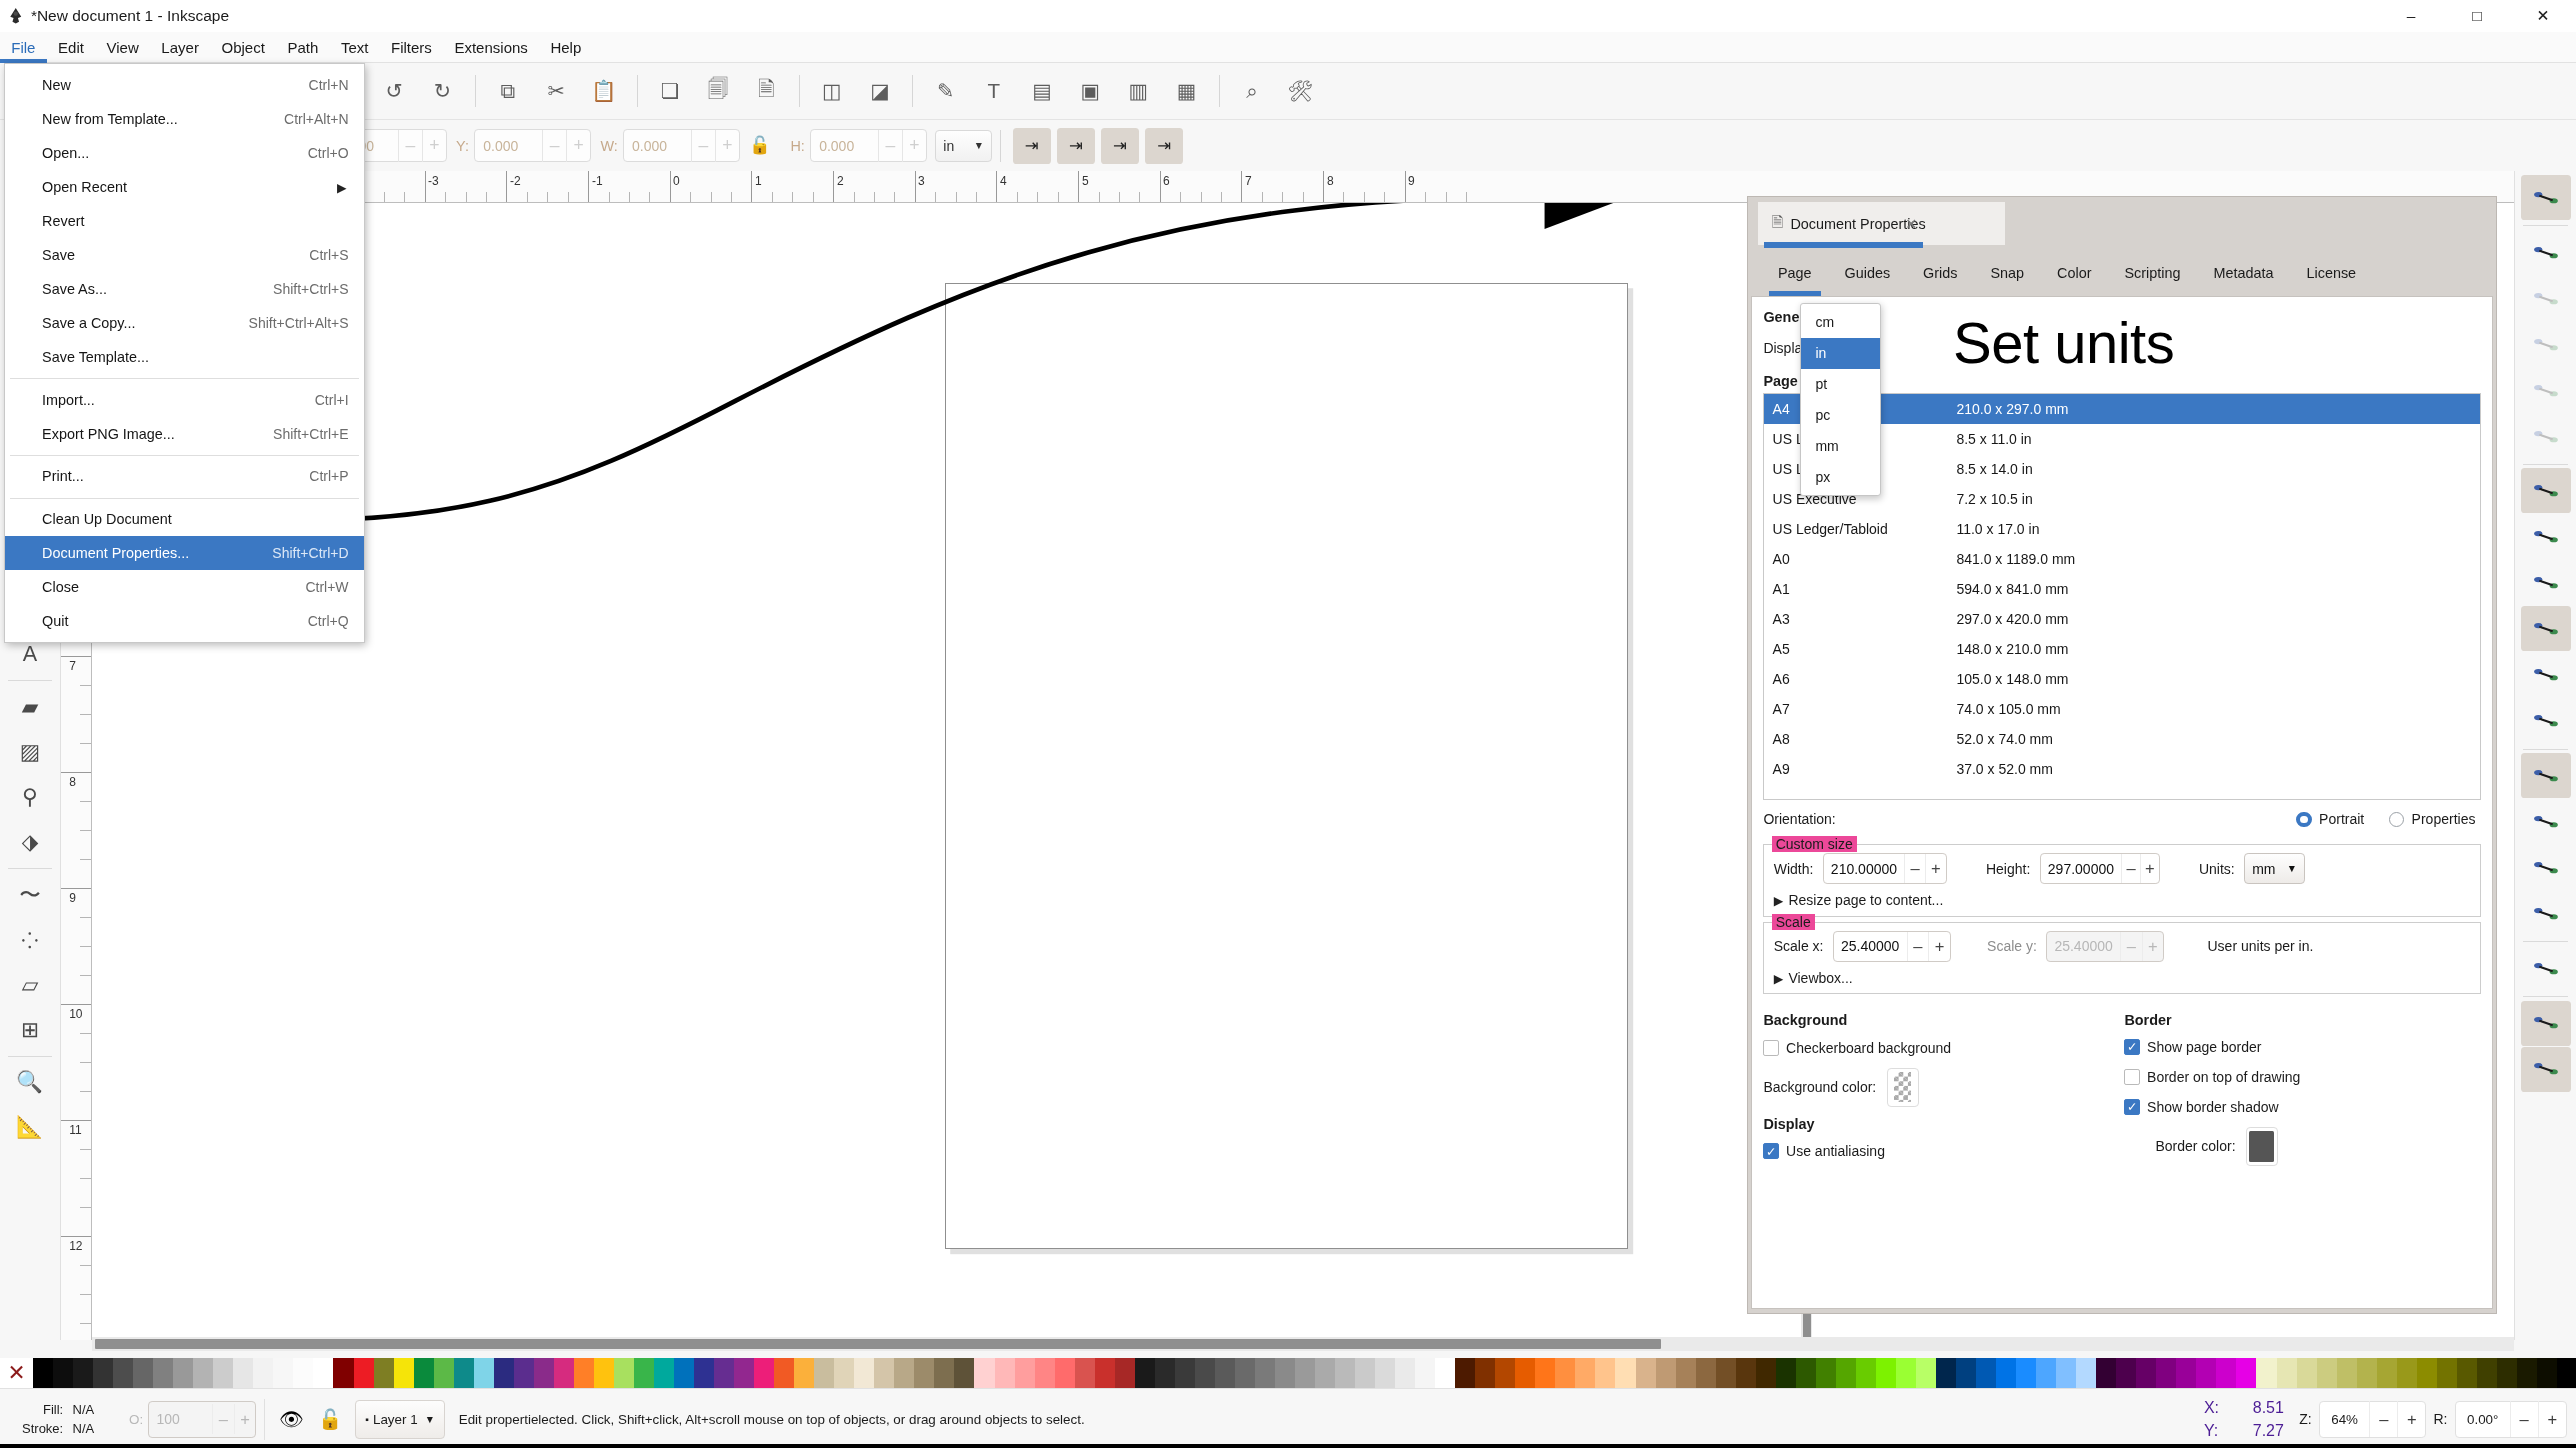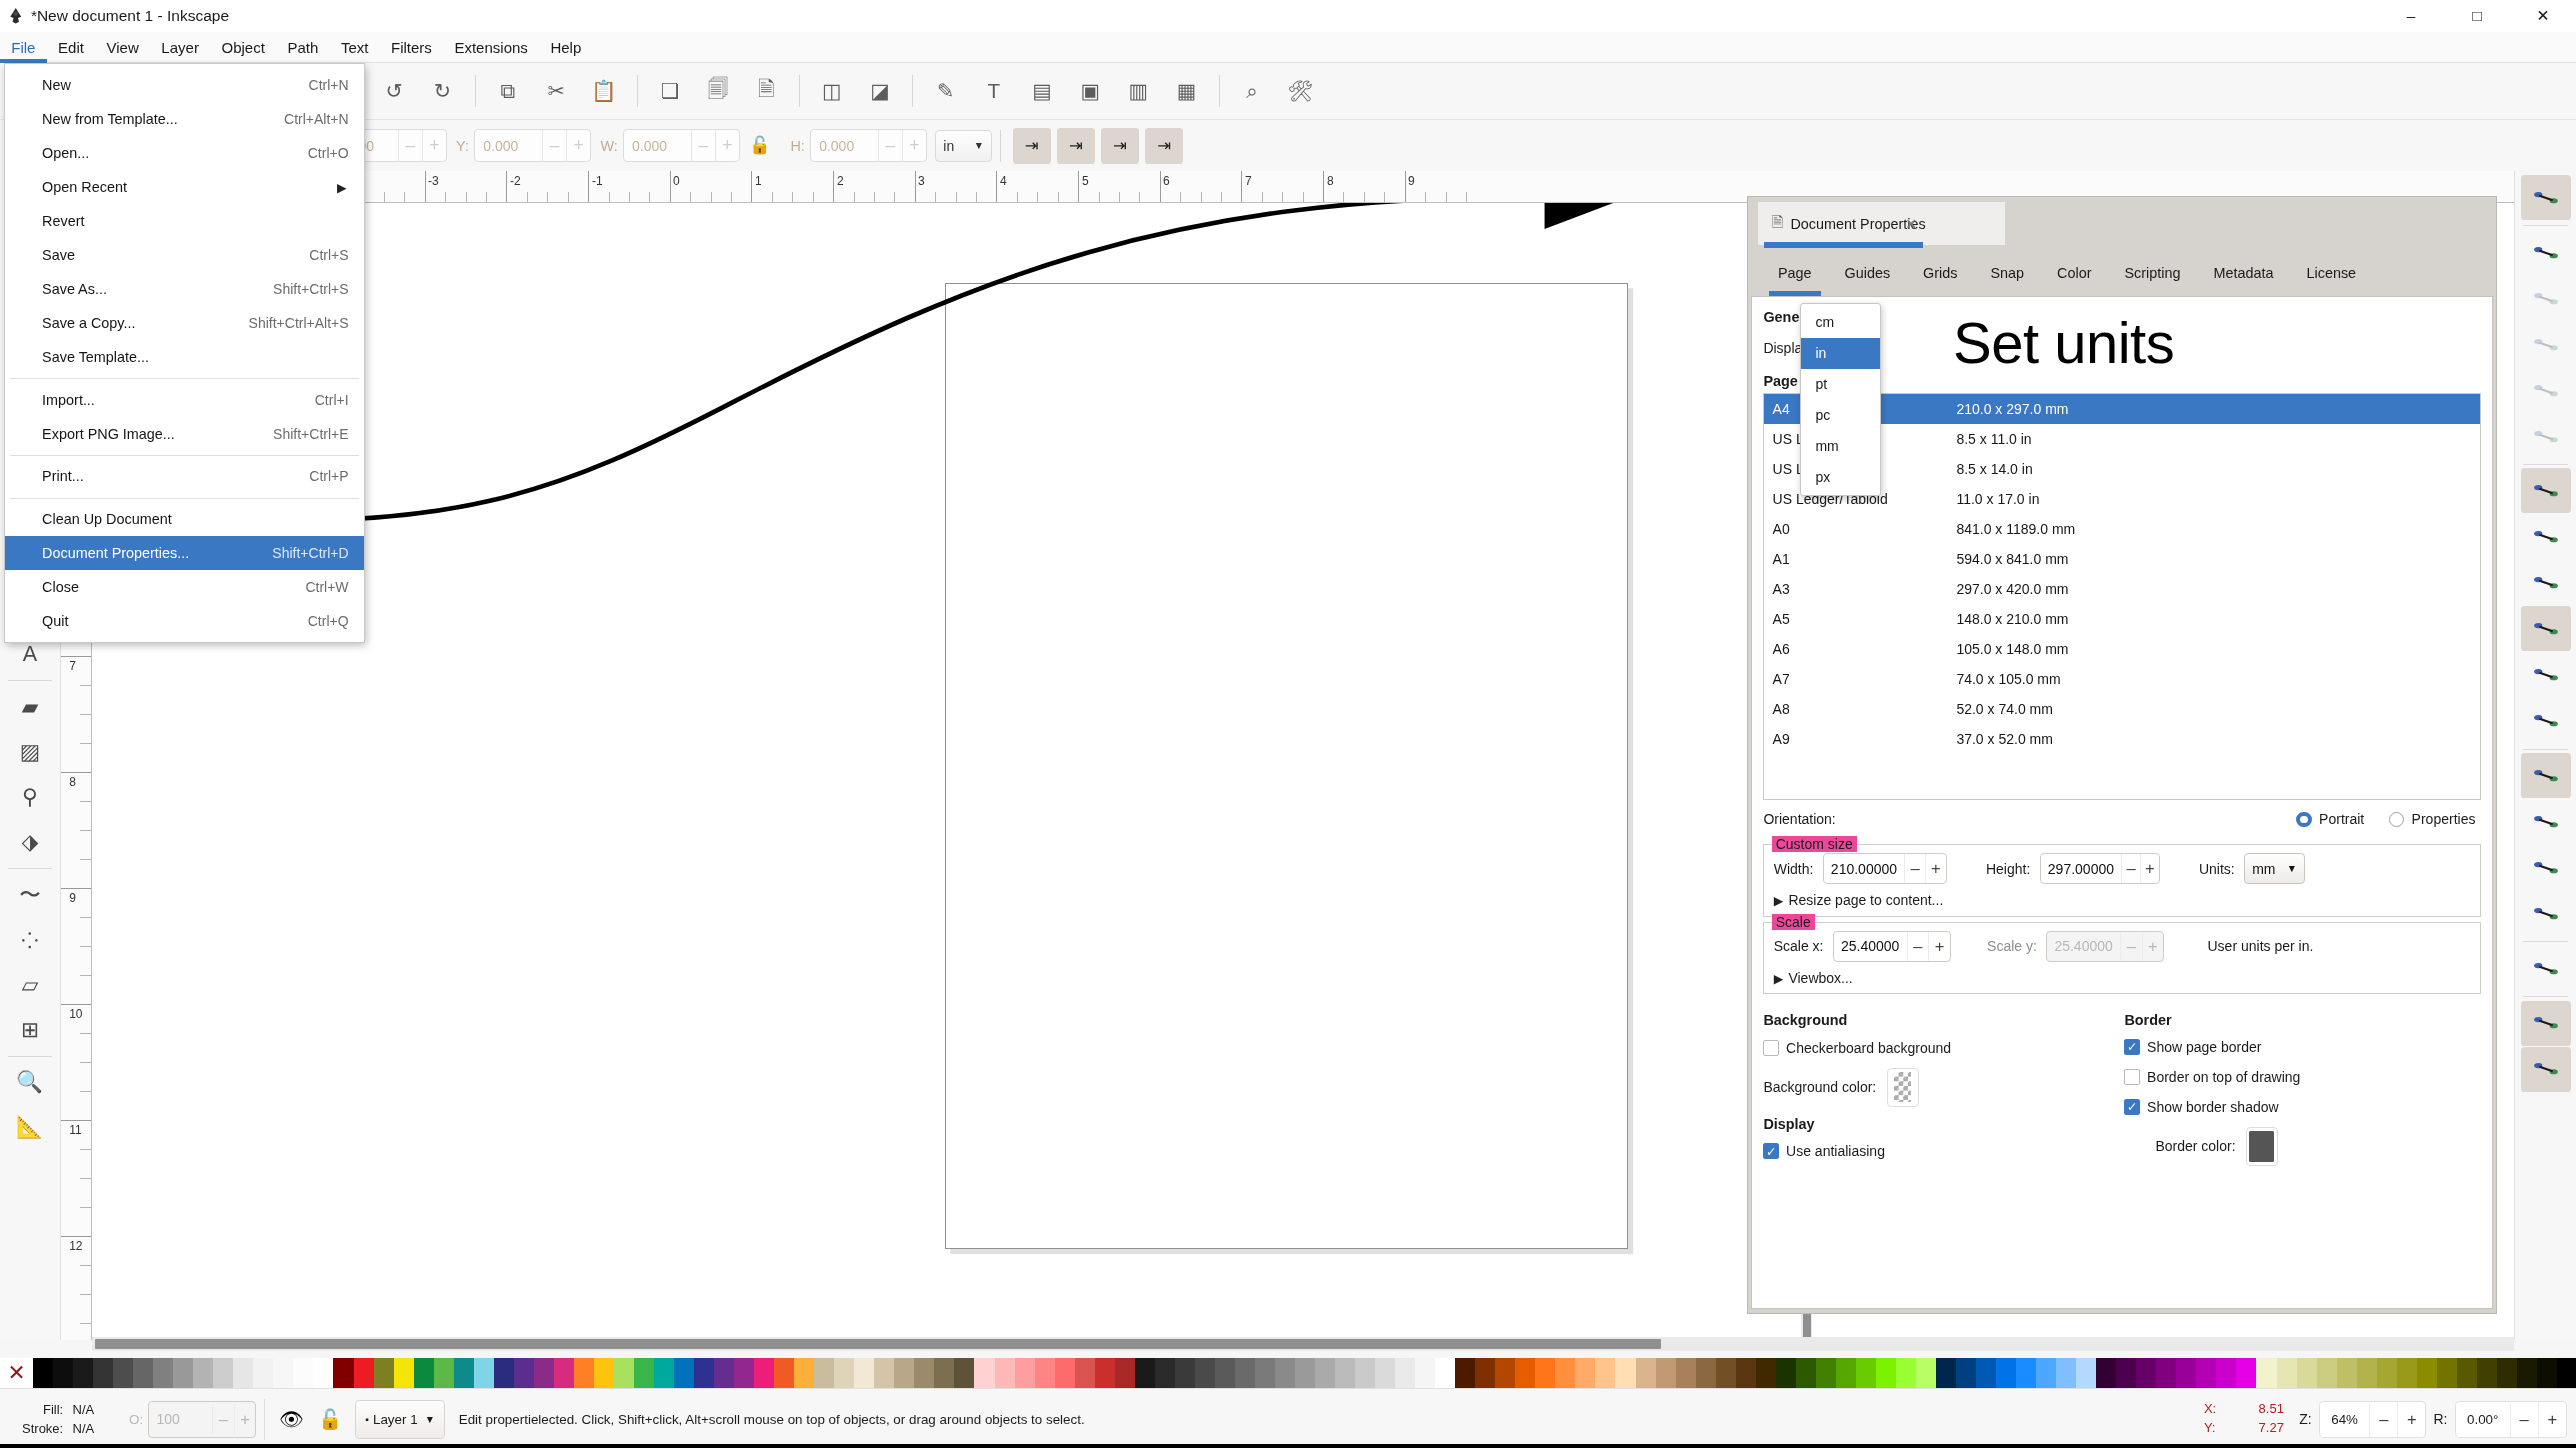--- a/index.html
+++ b/index.html
@@ -292,21 +292,21 @@
 
   
   .status {
     position: absolute; left: 0; bottom: 0; width: 2576px; height: 61px;
     background: #f7f7f7; border-top: 0.5px solid #e1e1e1; display: flex; align-items: center;
   }
   .st-fs { width: 129px; padding-left: 15.5px; font-size: 13px; color: #1b1b1b; line-height: 1.5; }
   .st-fs .k { display: inline-block; width: 57px; text-align: right; padding-right: 9.3px; }
   .st-sep { width: 1px; height: 41px; background: #e0e0e0; margin: 0 7.2px; }
   .st-msg { flex: 1; font-size: 13.4px; color: #1b1b1b; padding-left: 8.2px; }
-  .st-coord { font-size: 13px; color: #b91c1c; line-height: 1.45; padding-right: 8.2px; }
+  .st-coord { font-size: 16px; color: #4c1d95; line-height: 1.45; padding-right: 8.2px; }
   .st-coord .k { display: inline-block; width: 23px; }
   .st-coord .v { display: inline-block; width: 57px; text-align: right; }
   .lyr-combo {
     height: 39px; border: 0.5px solid #d8d4d0; border-radius: 4.1px;
     background: linear-gradient(#fdfdfd,#efece9); display: flex; align-items: center;
     padding: 0 9.3px; font-size: 13.4px; color: #1b1b1b; margin: 0 5.2px;
   }
   .zbox {
     height: 37px; border: 0.5px solid #e0e0e0; border-radius: 4.1px; background: #fff;
     display: flex; align-items: center;
@@ -779,20 +779,24 @@
             <span class="psname">A4</span>
             <span class="psdim">210.0 x 297.0 mm</span>
           </div>
           <div class="psrow">
             <span class="psname">US Letter</span>
             <span class="psdim">8.5 x 11.0 in</span>
           </div>
           <div class="psrow">
             <span class="psname">US Legal</span>
             <span class="psdim">8.5 x 14.0 in</span>
+          </div>
+          <div class="psrow">
+            <span class="psname">US Executive</span>
+            <span class="psdim">7.2 x 10.5 in</span>
           </div>
           <div class="psrow">
             <span class="psname">US Ledger/Tabloid</span>
             <span class="psdim">11.0 x 17.0 in</span>
           </div>
           <div class="psrow">
             <span class="psname">A0</span>
             <span class="psdim">841.0 x 1189.0 mm</span>
           </div>
           <div class="psrow">

